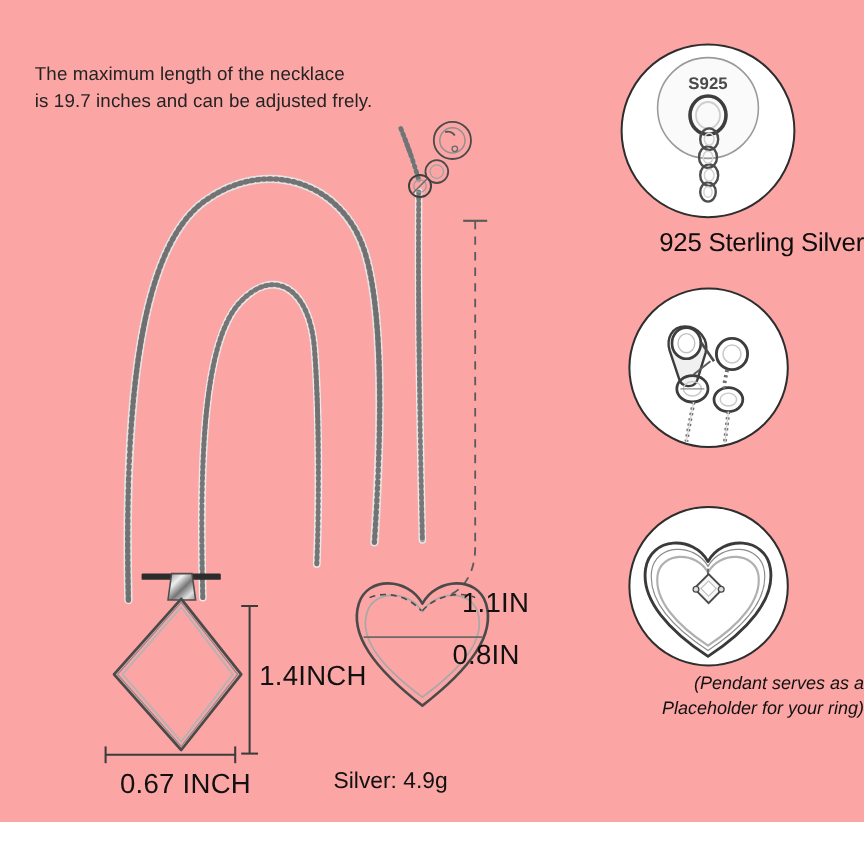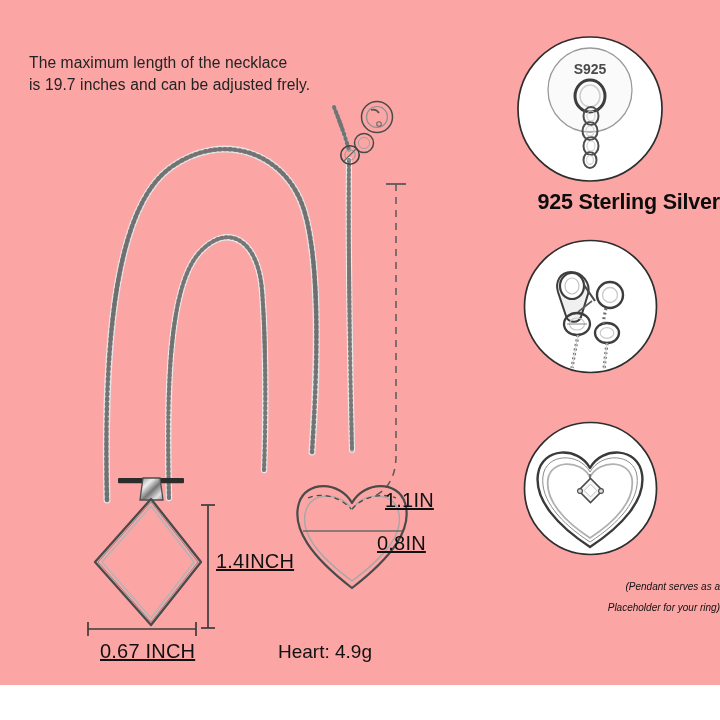--- a/index.html
+++ b/index.html
@@ -39,25 +39,24 @@
     left: 0;
     top: 0;
     width: 460px;
     height: 720px;
   }
   .main-art svg { display: block; }
 
   
   .dim-label {
     position: absolute;
-    font-size: 20px;
+    font-size: 23px;
     color: #111111;
     white-space: nowrap;
     letter-spacing: 0.2px;
-    text-decoration: underline;
   }
   .dim-w   { left: 100px; top: 640px; }
   .dim-h   { left: 216px; top: 550px; }
   .dim-11  { left: 385px; top: 489px; }
   .dim-08  { left: 377px; top: 532px; }
   .weight  {
     position: absolute;
     left: 278px;
     top: 641px;
     font-size: 19px;
@@ -89,32 +88,32 @@
     margin: 0 auto;
   }
   .feature-badge.small {
     width: 137px;
     height: 137px;
   }
   .feature-badge svg { display: block; }
 
   .feature-title {
     font-size: 21.5px;
-    font-weight: bold;
+    font-weight: normal;
     color: #0d0d0d;
     margin-top: 6px;
     letter-spacing: -0.2px;
     white-space: nowrap;
   }
   .feature-sub {
-    font-size: 10px;
+    font-size: 15px;
     font-style: italic;
     color: #111111;
     line-height: 21px;
-    margin-top: 19px;
+    margin-top: 2px;
     white-space: pre-line;
   }
 </style>
 </head>
 <body>
 
 <div id="infographic">
 
   <div class="headline">The maximum length of the necklace
 is 19.7 inches and can be adjusted frely.</div>
@@ -245,21 +244,21 @@
         <line x1="88" y1="629" x2="196" y2="629" stroke-width="1.7"></line>
         <line x1="88" y1="622" x2="88" y2="636" stroke-width="1.7"></line>
         <line x1="196" y1="622" x2="196" y2="636" stroke-width="1.7"></line>
       </g>
     </svg>
 
     <div class="dim-label dim-w">0.67 INCH</div>
     <div class="dim-label dim-h">1.4INCH</div>
     <div class="dim-label dim-11">1.1IN</div>
     <div class="dim-label dim-08">0.8IN</div>
-    <div class="weight">Heart: 4.9g</div>
+    <div class="weight">Silver: 4.9g</div>
   </div>
 
   <div class="features">
 
     <div class="feature feature-1">
       <div class="feature-badge">
         <svg width="150" height="150" viewBox="0 0 150 150" xmlns="http://www.w3.org/2000/svg">
           <circle cx="75" cy="75" r="72" fill="#ffffff" stroke="#2e2e2e" stroke-width="1.7"></circle>
 
           <circle cx="75" cy="56" r="42" fill="#fafafa" stroke="#9a9a9a" stroke-width="1.3"></circle>

